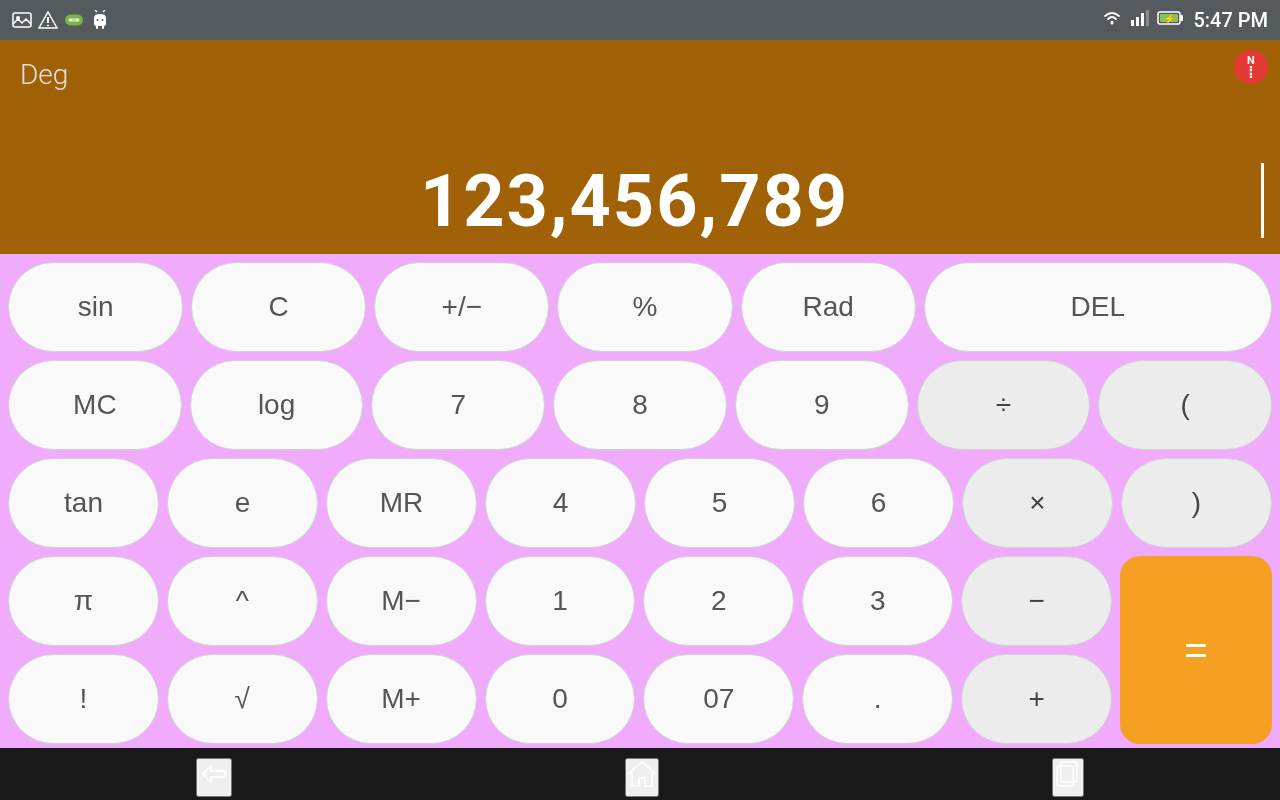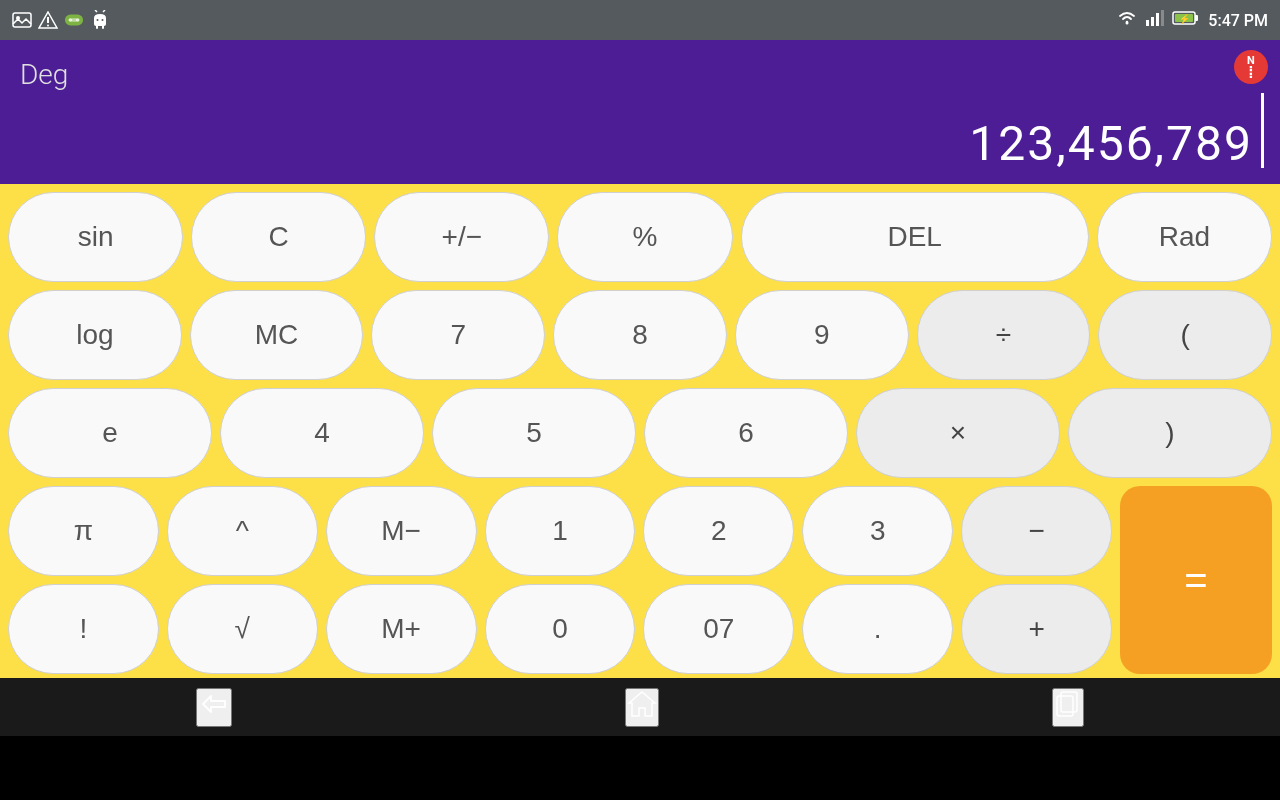--- a/index.html
+++ b/index.html
@@ -37,42 +37,42 @@
       display: flex;
       align-items: center;
       gap: 8px;
       color: #fff;
       font-size: 15px;
     }
 
     
     #display {
       width: 100%;
-      height: 144px;
-      background: #4c1d95;
+      height: 214px;
+      background: #a16207;
       display: flex;
       align-items: flex-end;
       justify-content: space-between;
       padding: 10px 16px 16px 16px;
       position: relative;
     }
     #deg-label {
       position: absolute;
       top: 18px;
       left: 20px;
       color: #e0e0e0;
       font-size: 28px;
       font-weight: 300;
     }
     #display-number {
       flex: 1;
-      text-align: right;
+      text-align: center;
       color: #ffffff;
-      font-size: 48px;
-      font-weight: 400;
+      font-size: 72px;
+      font-weight: 700;
       letter-spacing: 2px;
       line-height: 1;
     }
     #display-cursor {
       width: 3px;
       height: 75px;
       background: #ffffff;
       margin-left: 8px;
       align-self: flex-end;
     }
@@ -133,21 +133,21 @@
       align-items: center;
       justify-content: space-around;
     }
     .nav-btn {
       color: #fff;
       font-size: 28px;
       cursor: pointer;
     }
 
     .grid-area {
-      background: #fde047;
+      background: #f0abfc;
       padding: 8px 8px 4px 8px;
       display: flex;
       flex-direction: column;
       gap: 8px;
     }
 
     
     .btn-equals-tall {
       background: #f5a023;
       border: none;
@@ -223,21 +223,21 @@
     </span>
 
     <span>
       <svg width="28" height="16" viewBox="0 0 28 16" fill="none">
         <rect x="1" y="2" width="22" height="12" rx="2" stroke="white" stroke-width="1.5"></rect>
         <rect x="23" y="5" width="3" height="6" rx="1" fill="white"></rect>
         <rect x="3" y="4" width="18" height="8" rx="1" fill="#8bc34a"></rect>
         <text x="7" y="12" font-size="9" fill="white" font-weight="bold">⚡</text>
       </svg>
     </span>
-    <span style="font-size:16px;font-weight:500;">5:47 PM</span>
+    <span style="font-size:20px;font-weight:500;">5:47 PM</span>
   </div>
 </div>
 
 <div id="display">
   <span id="deg-label">Deg</span>
   <div id="display-number">123,456,789</div>
   <div id="display-cursor"></div>
   <div id="notification-badge">
     <div style="display:flex;flex-direction:column;align-items:center;">
       <span style="font-size:11px;font-weight:bold;">N</span>
@@ -246,36 +246,38 @@
   </div>
 </div>
 
 <div class="grid-area">
 
   <div class="btn-row">
     <button class="btn">sin</button>
     <button class="btn">C</button>
     <button class="btn">+/−</button>
     <button class="btn">%</button>
+    <button class="btn">Rad</button>
     <button class="btn btn-del">DEL</button>
-    <button class="btn">Rad</button>
   </div>
 
   <div class="btn-row">
+    <button class="btn">MC</button>
     <button class="btn">log</button>
-    <button class="btn">MC</button>
     <button class="btn">7</button>
     <button class="btn">8</button>
     <button class="btn">9</button>
     <button class="btn btn-dark">÷</button>
     <button class="btn btn-dark">(</button>
   </div>
 
   <div class="btn-row">
+    <button class="btn">tan</button>
     <button class="btn">e</button>
+    <button class="btn">MR</button>
     <button class="btn">4</button>
     <button class="btn">5</button>
     <button class="btn">6</button>
     <button class="btn btn-dark">×</button>
     <button class="btn btn-dark">)</button>
   </div>
 
   <div style="display:flex;gap:8px;">
     <div style="display:flex;flex-direction:column;gap:8px;flex:1;">
 

